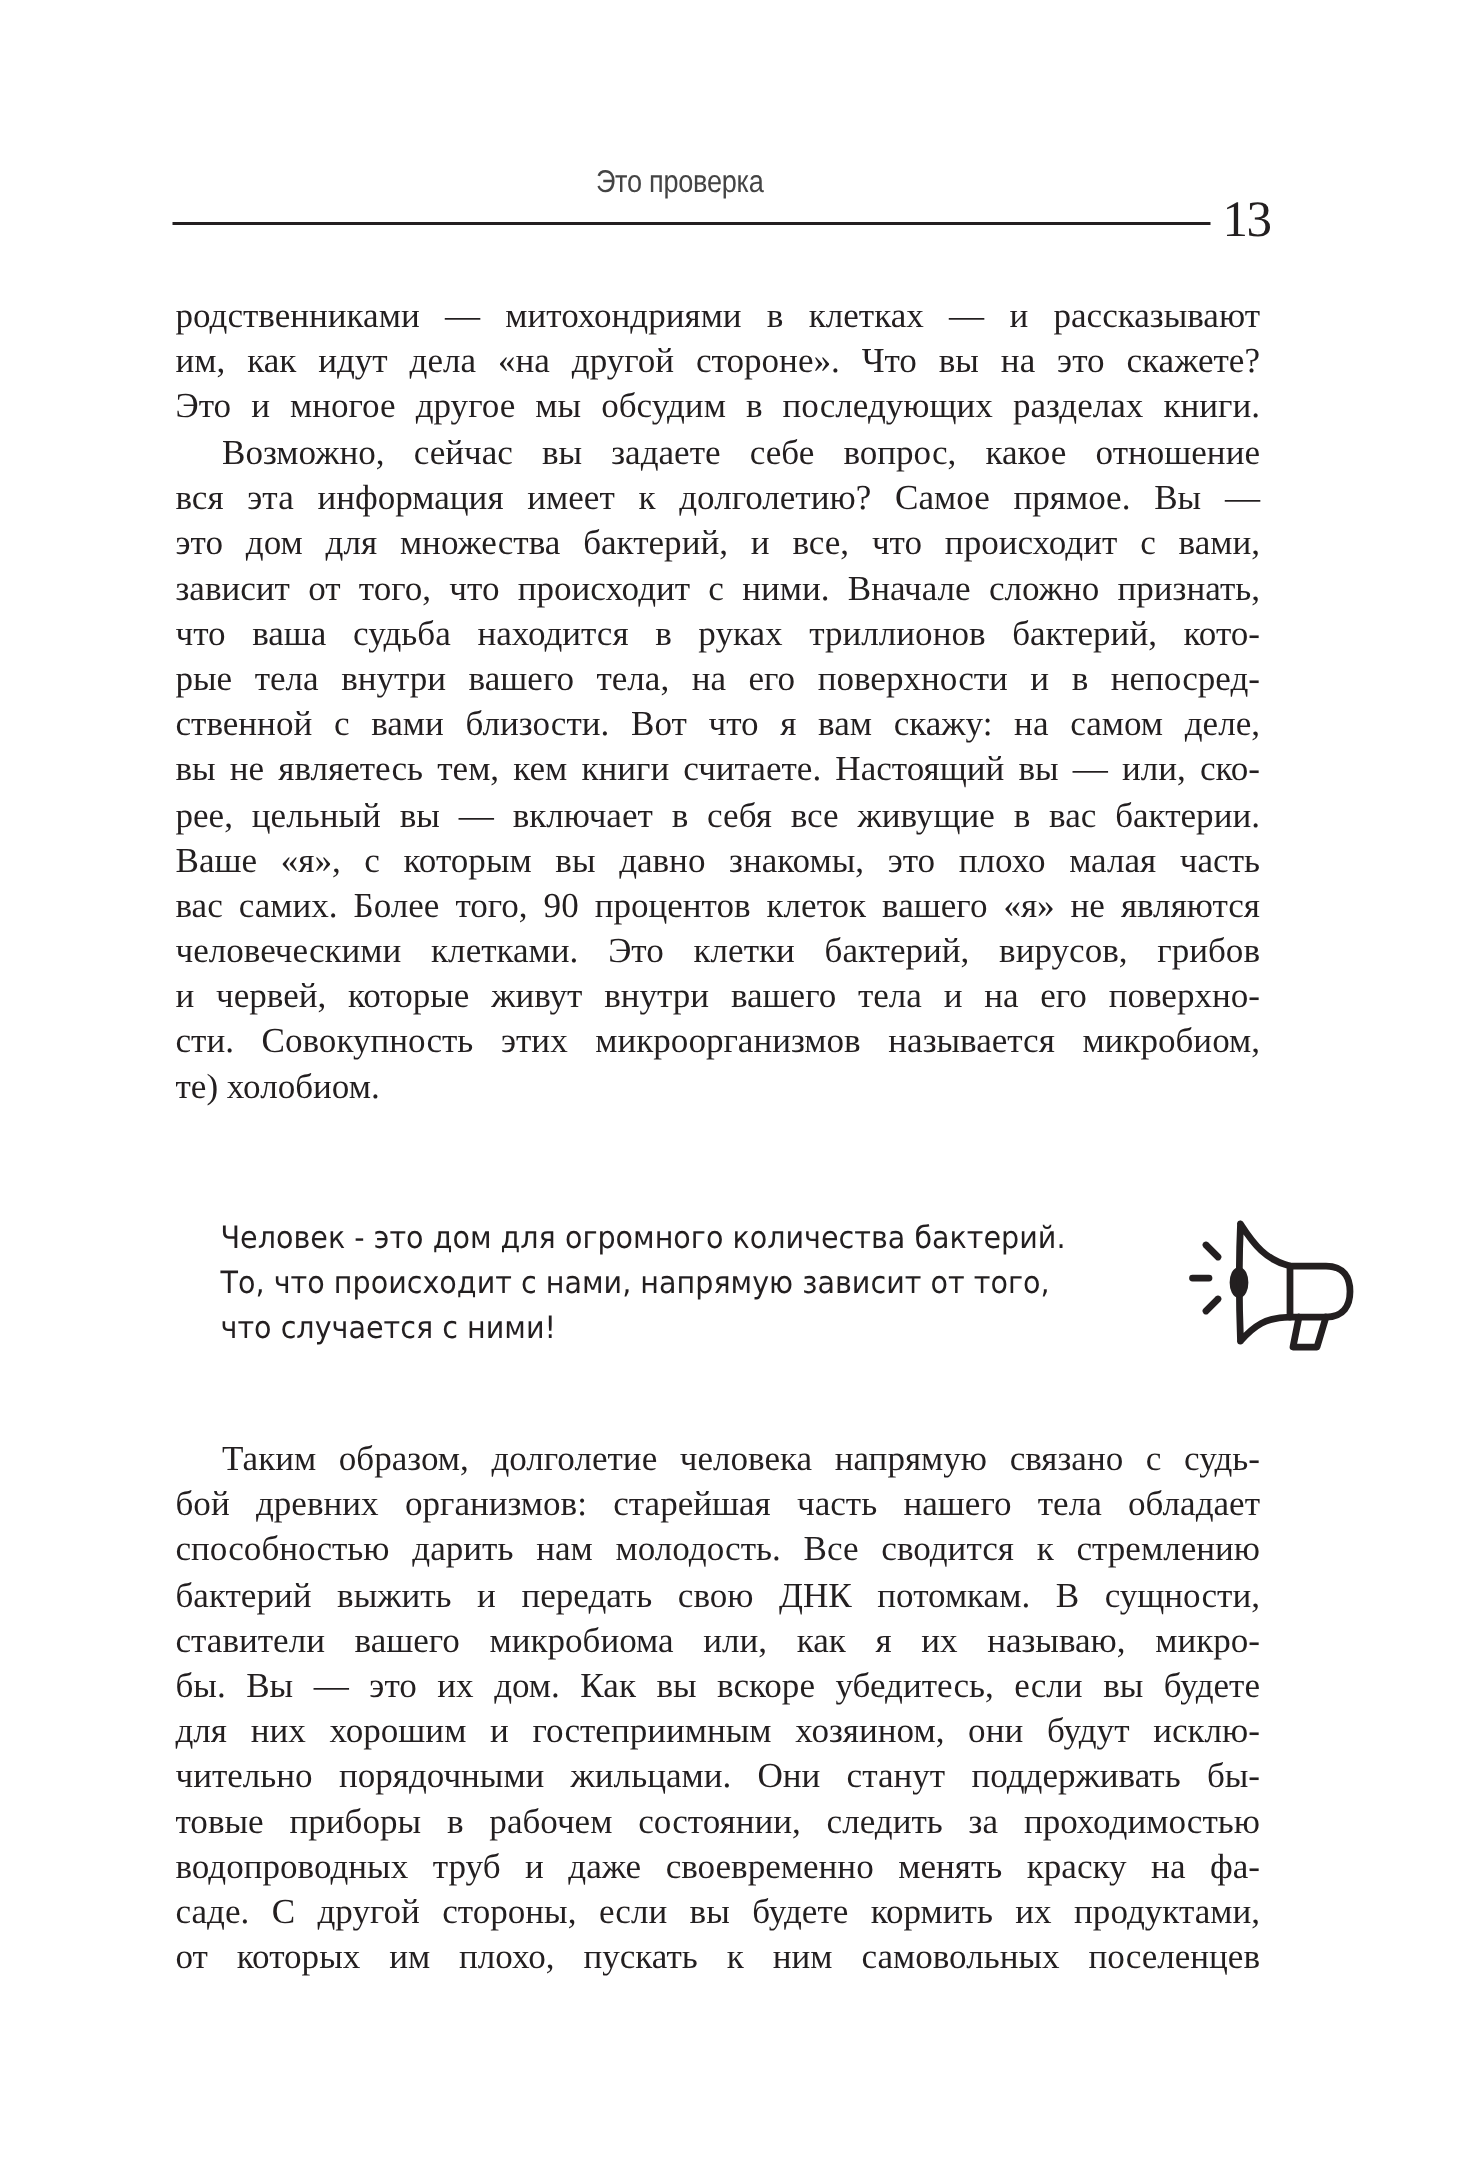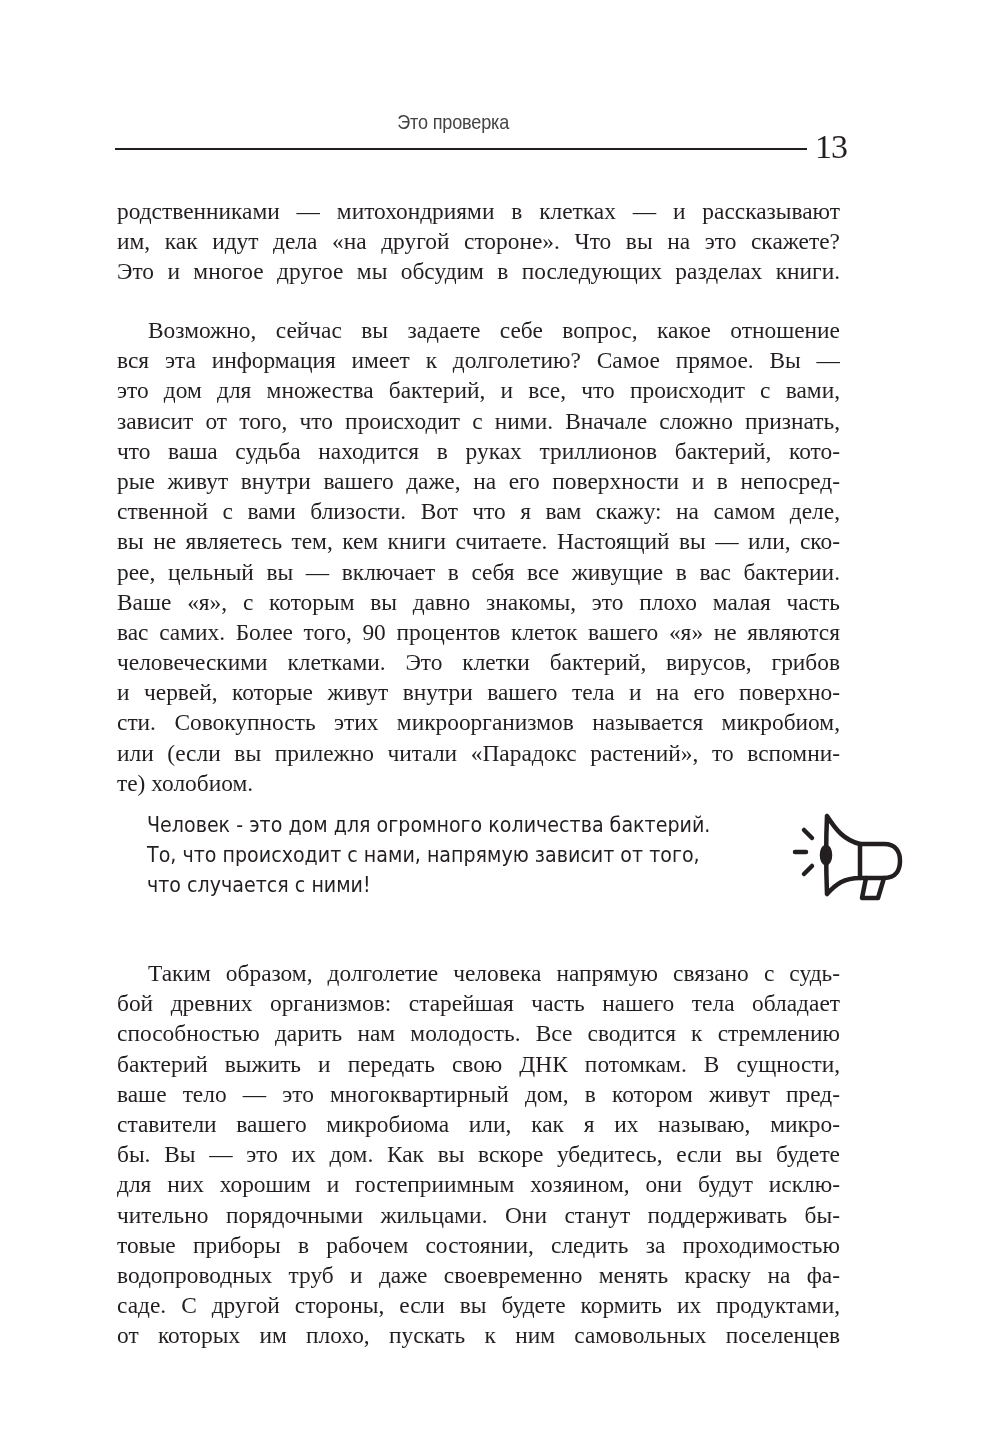--- a/index.html
+++ b/index.html
@@ -64,21 +64,21 @@
       height: 30.2px;
       overflow: visible;
     }
     .line.last {
       text-align-last: left;
     }
     .line.indent {
       padding-left: 31px;
     }
     .block1 { top: 196px; }
-    .block2 { top: 287px; margin-top: 28px; }
+    .block2 { top: 287px; }
     .block3 { top: 958px; }
 
     .callout {
       position: absolute;
       left: 147px;
       top: 810px;
       width: 640px;
       font-family: "DejaVu Sans", sans-serif;
       font-size: 20.5px;
       line-height: 30px;
@@ -109,30 +109,29 @@
   <span class="line" style="white-space: nowrap; display: block;"><span style="white-space: nowrap; word-spacing: 0px;">им, как идут дела «на другой стороне». Что вы на это скажете?</span></span>
   <span class="line" style="white-space: nowrap; display: block;"><span style="white-space: nowrap; word-spacing: 0px;">Это и многое другое мы обсудим в последующих разделах книги.</span></span>
 </div>
 
 <div class="body-text block2">
   <span class="line indent" style="white-space: nowrap; display: block;"><span style="white-space: nowrap; word-spacing: 0px;">Возможно, сейчас вы задаете себе вопрос, какое отношение</span></span>
   <span class="line" style="white-space: nowrap; display: block;"><span style="white-space: nowrap; word-spacing: 0px;">вся эта информация имеет к долголетию? Самое прямое. Вы —</span></span>
   <span class="line" style="white-space: nowrap; display: block;"><span style="white-space: nowrap; word-spacing: 0px;">это дом для множества бактерий, и все, что происходит с вами,</span></span>
   <span class="line" style="white-space: nowrap; display: block;"><span style="white-space: nowrap; word-spacing: 0px;">зависит от того, что происходит с ними. Вначале сложно признать,</span></span>
   <span class="line" style="white-space: nowrap; display: block;"><span style="white-space: nowrap; word-spacing: 0px;">что ваша судьба находится в руках триллионов бактерий, кото-</span></span>
-  <span class="line" style="white-space: nowrap; display: block;"><span style="white-space: nowrap; word-spacing: 0px;">рые живут внутри вашего даже, на его поверхности и в непосред-</span></span>
+  <span class="line" style="white-space: nowrap; display: block;"><span style="white-space: nowrap; word-spacing: 0px;">рые тела внутри вашего тела, на его поверхности и в непосред-</span></span>
   <span class="line" style="white-space: nowrap; display: block;"><span style="white-space: nowrap; word-spacing: 0px;">ственной с вами близости. Вот что я вам скажу: на самом деле,</span></span>
   <span class="line" style="white-space: nowrap; display: block;"><span style="white-space: nowrap; word-spacing: 0px;">вы не являетесь тем, кем книги считаете. Настоящий вы — или, ско-</span></span>
   <span class="line" style="white-space: nowrap; display: block;"><span style="white-space: nowrap; word-spacing: 0px;">рее, цельный вы — включает в себя все живущие в вас бактерии.</span></span>
   <span class="line" style="white-space: nowrap; display: block;"><span style="white-space: nowrap; word-spacing: 0px;">Ваше «я», с которым вы давно знакомы, это плохо малая часть</span></span>
   <span class="line" style="white-space: nowrap; display: block;"><span style="white-space: nowrap; word-spacing: 0px;">вас самих. Более того, 90 процентов клеток вашего «я» не являются</span></span>
   <span class="line" style="white-space: nowrap; display: block;"><span style="white-space: nowrap; word-spacing: 0px;">человеческими клетками. Это клетки бактерий, вирусов, грибов</span></span>
   <span class="line" style="white-space: nowrap; display: block;"><span style="white-space: nowrap; word-spacing: 0px; font-family: Liberation Serif, serif;">и червей, которые живут внутри вашего тела и на его поверхно-</span></span>
   <span class="line" style="white-space: nowrap; display: block;"><span style="white-space: nowrap; word-spacing: 0px;">сти. Совокупность этих микроорганизмов называется микробиом,</span></span>
-  <span class="line" style="white-space: nowrap; display: block;"><span style="white-space: nowrap; word-spacing: 0px;">или (если вы прилежно читали «Парадокс растений», то вспомни-</span></span>
   <span class="line last">те) холобиом.</span>
 </div>
 
 <div>
   <div class="callout">
     <span class="cline">Человек - это дом для огромного количества бактерий.</span>
     <span class="cline">То, что происходит с нами, напрямую зависит от того,</span>
     <span class="cline">что случается с ними!</span>
   </div>
   <svg class="megaphone" viewBox="0 0 112 100" fill="none" stroke="#231f20" stroke-width="4.5" stroke-linecap="round" stroke-linejoin="round">
@@ -149,21 +148,20 @@
 
     <path d="M74 70 L70 90 L86 90 L92 70"></path>
   </svg>
 </div>
 
 <div class="body-text block3">
   <span class="line indent" style="white-space: nowrap; display: block;"><span style="white-space: nowrap; word-spacing: 0px;">Таким образом, долголетие человека напрямую связано с судь-</span></span>
   <span class="line" style="white-space: nowrap; display: block;"><span style="white-space: nowrap; word-spacing: 0px;">бой древних организмов: старейшая часть нашего тела обладает</span></span>
   <span class="line" style="white-space: nowrap; display: block;"><span style="white-space: nowrap; word-spacing: 0px; margin-top: 44px;">способностью дарить нам молодость. Все сводится к стремлению</span></span>
   <span class="line" style="white-space: nowrap; display: block;"><span style="white-space: nowrap; word-spacing: 0px;">бактерий выжить и передать свою ДНК потомкам. В сущности,</span></span>
-  <span class="line" style="white-space: nowrap; display: block;"><span style="white-space: nowrap; word-spacing: 0px;">ваше тело — это многоквартирный дом, в котором живут пред-</span></span>
   <span class="line" style="white-space: nowrap; display: block;"><span style="white-space: nowrap; word-spacing: 0px;">ставители вашего микробиома или, как я их называю, микро-</span></span>
   <span class="line" style="white-space: nowrap; display: block;"><span style="white-space: nowrap; word-spacing: 0px;">бы. Вы — это их дом. Как вы вскоре убедитесь, если вы будете</span></span>
   <span class="line" style="white-space: nowrap; display: block;"><span style="white-space: nowrap; word-spacing: 0px;">для них хорошим и гостеприимным хозяином, они будут исклю-</span></span>
   <span class="line" style="white-space: nowrap; display: block;"><span style="white-space: nowrap; word-spacing: 0px;">чительно порядочными жильцами. Они станут поддерживать бы-</span></span>
   <span class="line" style="white-space: nowrap; display: block;"><span style="white-space: nowrap; word-spacing: 0px;">товые приборы в рабочем состоянии, следить за проходимостью</span></span>
   <span class="line" style="white-space: nowrap; display: block;"><span style="white-space: nowrap; word-spacing: 0px;">водопроводных труб и даже своевременно менять краску на фа-</span></span>
   <span class="line" style="white-space: nowrap; display: block;"><span style="white-space: nowrap; word-spacing: 0px;">саде. С другой стороны, если вы будете кормить их продуктами,</span></span>
   <span class="line" style="white-space: nowrap; display: block;"><span style="white-space: nowrap; word-spacing: 0px;">от которых им плохо, пускать к ним самовольных поселенцев</span></span>
 </div>
 

